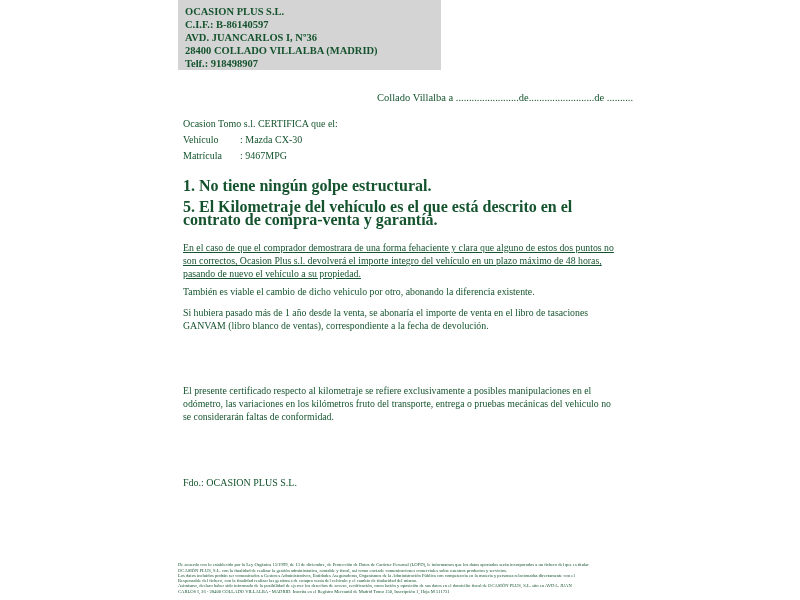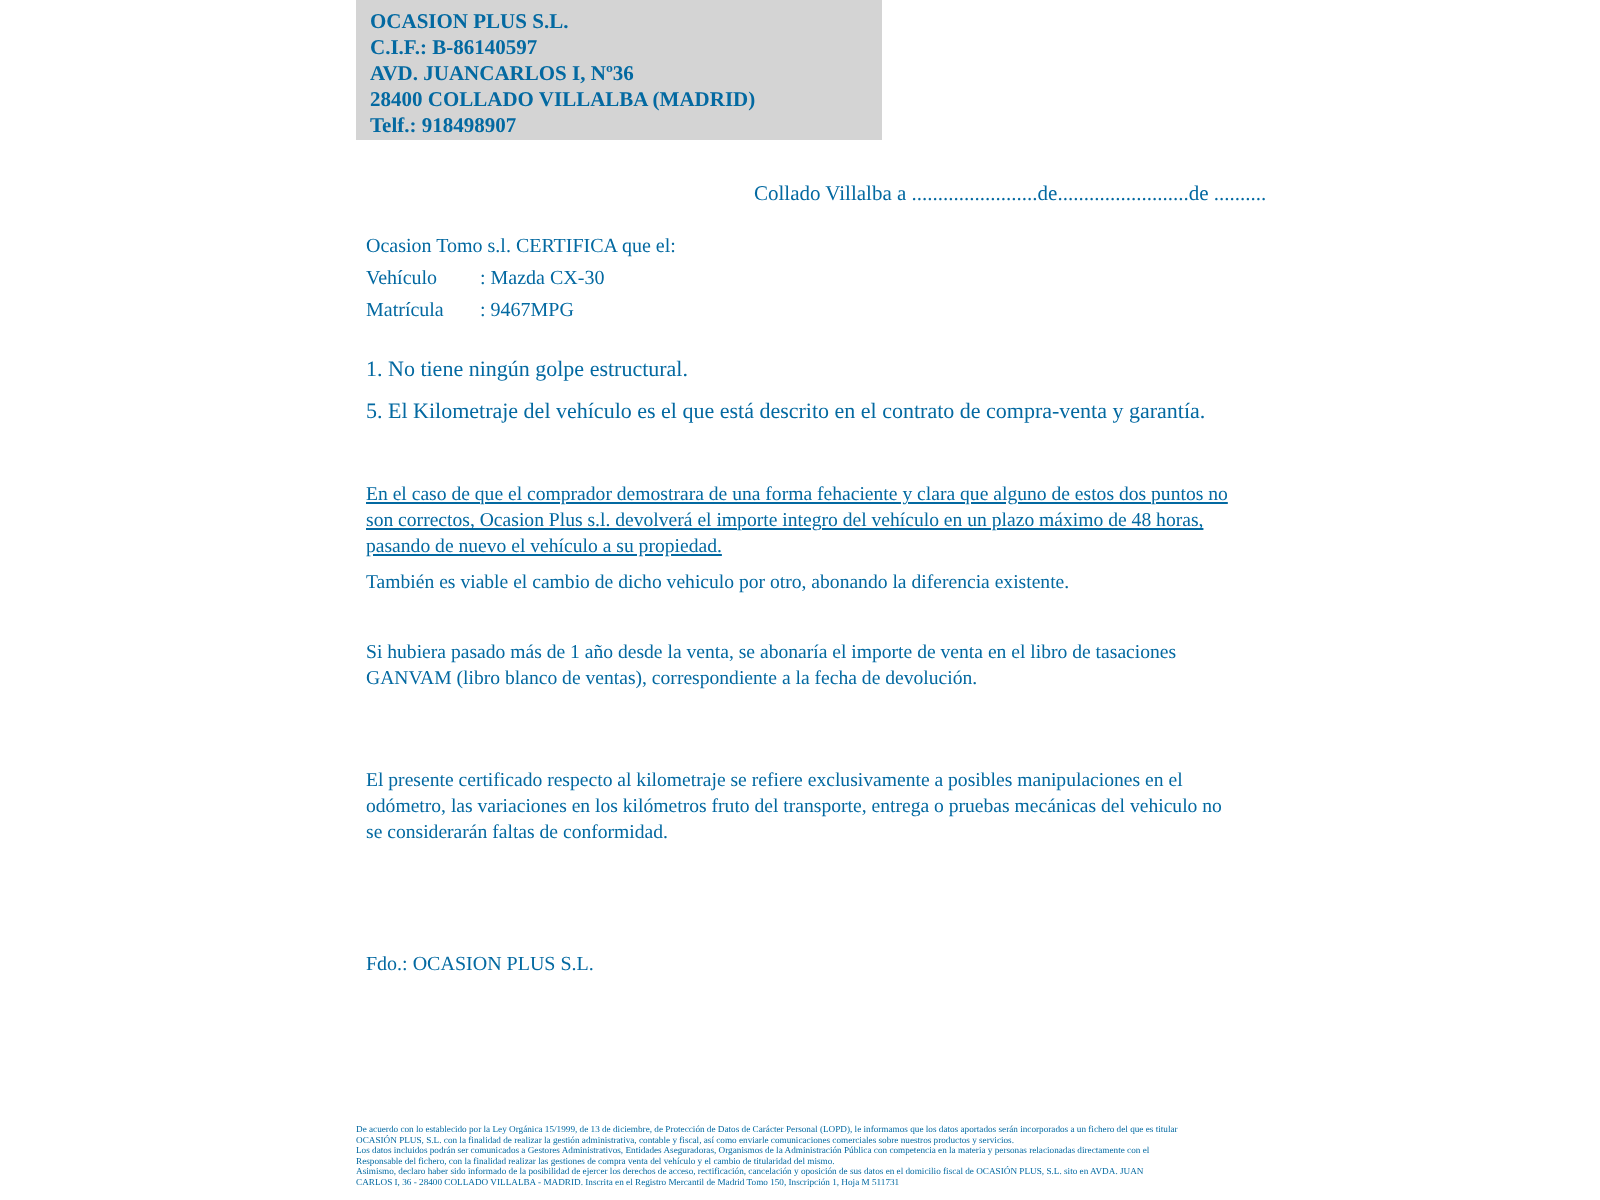--- a/index.html
+++ b/index.html
@@ -2,21 +2,21 @@
 <html><head>
 <meta charset="utf-8">
 <style>
   html, body { margin: 0; padding: 0; background: #ffffff; }
   .page {
     position: relative;
     width: 668px;
     height: 600px;
     background: #ffffff;
     font-family: "Liberation Serif", serif;
-    color: #0369a1;
+    color: #14532d;
     overflow: hidden;
   }
   .header-box {
     position: absolute;
     left: 178px; top: 0; width: 263px; height: 70px;
     background: #d4d4d4;
     box-sizing: border-box;
     padding: 5px 4px 0 7px;
     font-weight: bold;
     font-size: 10.5px;
@@ -36,35 +36,36 @@
     line-height: 16px;
   }
   .cert-label {
     display: inline-block;
     width: 57px;
   }
   .point {
     position: absolute;
     left: 183px;
     width: 440px;
-    font-size: 11px;
+    font-size: 16px;
     line-height: 13px;
+    font-weight: bold;
   }
   .p1 { top: 179px; }
   .p2 { top: 200px; }
   .para {
     position: absolute;
     left: 183px;
     width: 437px;
     font-size: 9.8px;
     line-height: 13.2px;
   }
   .para1 { top: 241px; text-decoration: underline; }
   .para2 { top: 285px; }
-  .para3 { top: 320px; }
+  .para3 { top: 306px; }
   .para4 { top: 360px; margin-top: 24px; }
   .signature {
     position: absolute;
     left: 183px; top: 477px;
     font-size: 10px;
   }
   .fineprint {
     position: absolute;
     left: 178px; top: 562px;
     width: 880px;

